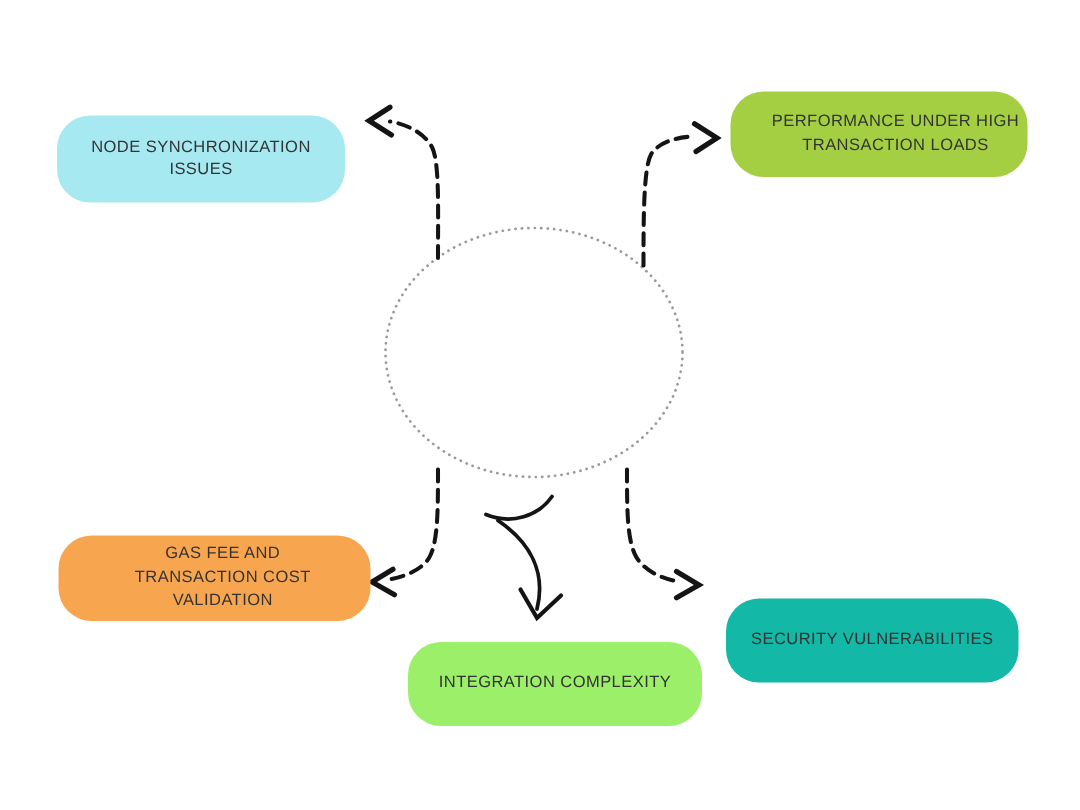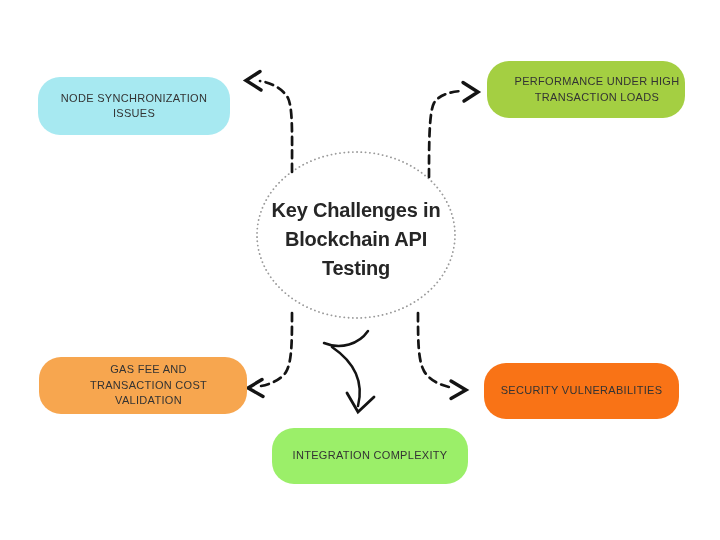--- a/index.html
+++ b/index.html
@@ -89,35 +89,34 @@
       <path d="M 451 381 L 466 390 L 451 398.5" stroke-width="3.4" stroke-linejoin="miter"></path>
     </g>
 
     <g stroke="#141414" fill="none" stroke-linecap="round">
       <path d="M 368 331 C 359 344 341 350 324 343" stroke-width="2.5"></path>
       <path d="M 332 347 C 354 362 364 382 358 406" stroke-width="2.5"></path>
       <path d="M 347 393 L 358 412 L 374 397" stroke-width="2.8" stroke-linejoin="miter"></path>
     </g>
   </svg>
 
-  <div class="center-title">Key Challenges in Blockchain API Testing</div>
 
   <div class="node node-tl" style="background-color: rgb(167, 233, 241);">
     <span class="label">NODE SYNCHRONIZATION ISSUES</span>
   </div>
 
   <div class="node node-tr" style="background-color: rgb(164, 207, 66);">
     <span class="label">PERFORMANCE UNDER HIGH TRANSACTION LOADS</span>
   </div>
 
   <div class="node node-bl" style="background-color: rgb(247, 166, 79); padding-left: 11px;">
     <span class="label">GAS FEE AND TRANSACTION COST VALIDATION</span>
   </div>
 
-  <div class="node node-br" style="background-color: #f97316;">
+  <div class="node node-br" style="background-color: #14b8a6; margin-top: 36px;">
     <span class="label">SECURITY VULNERABILITIES</span>
   </div>
 
   <div class="node node-bc" style="background-color: rgb(155, 239, 105);">
     <span class="label">INTEGRATION COMPLEXITY</span>
   </div>
 
 </div>
 
 </body></html>

